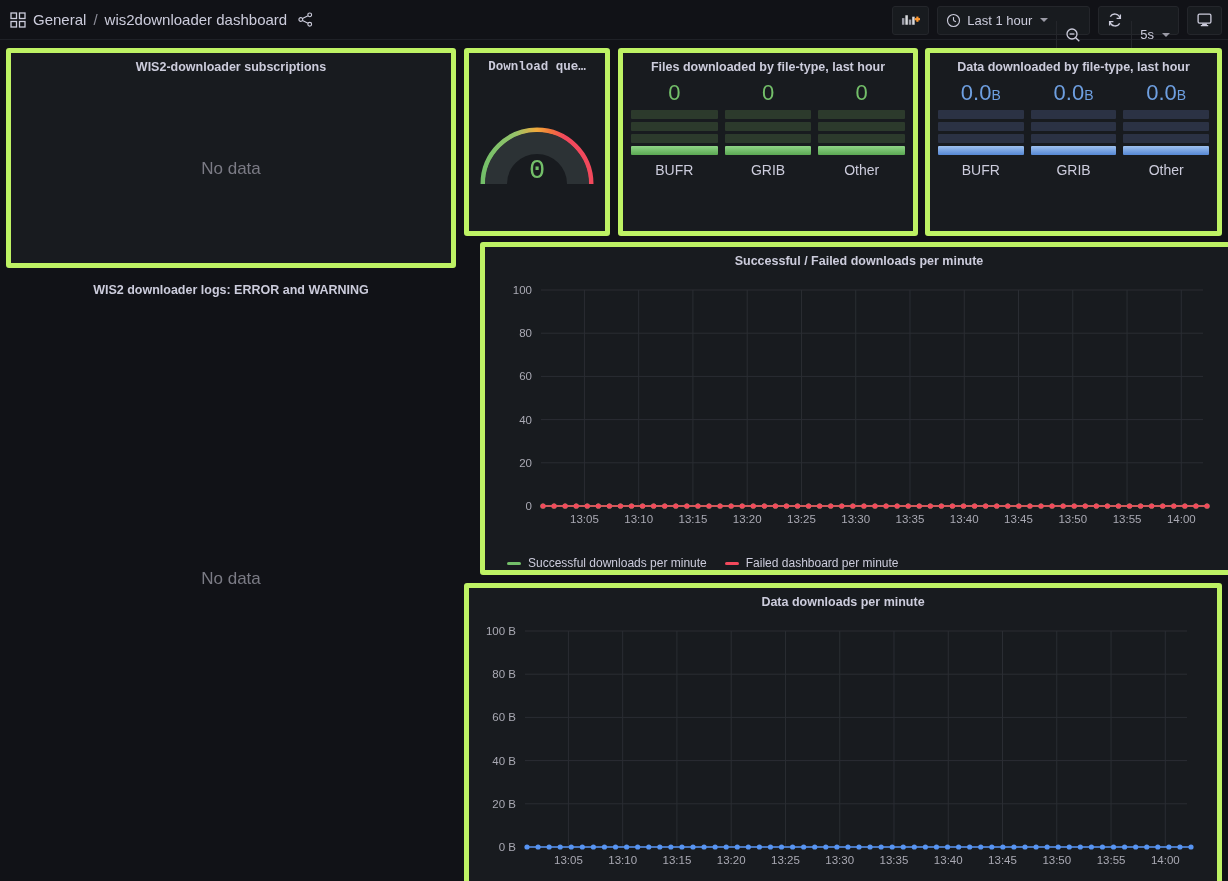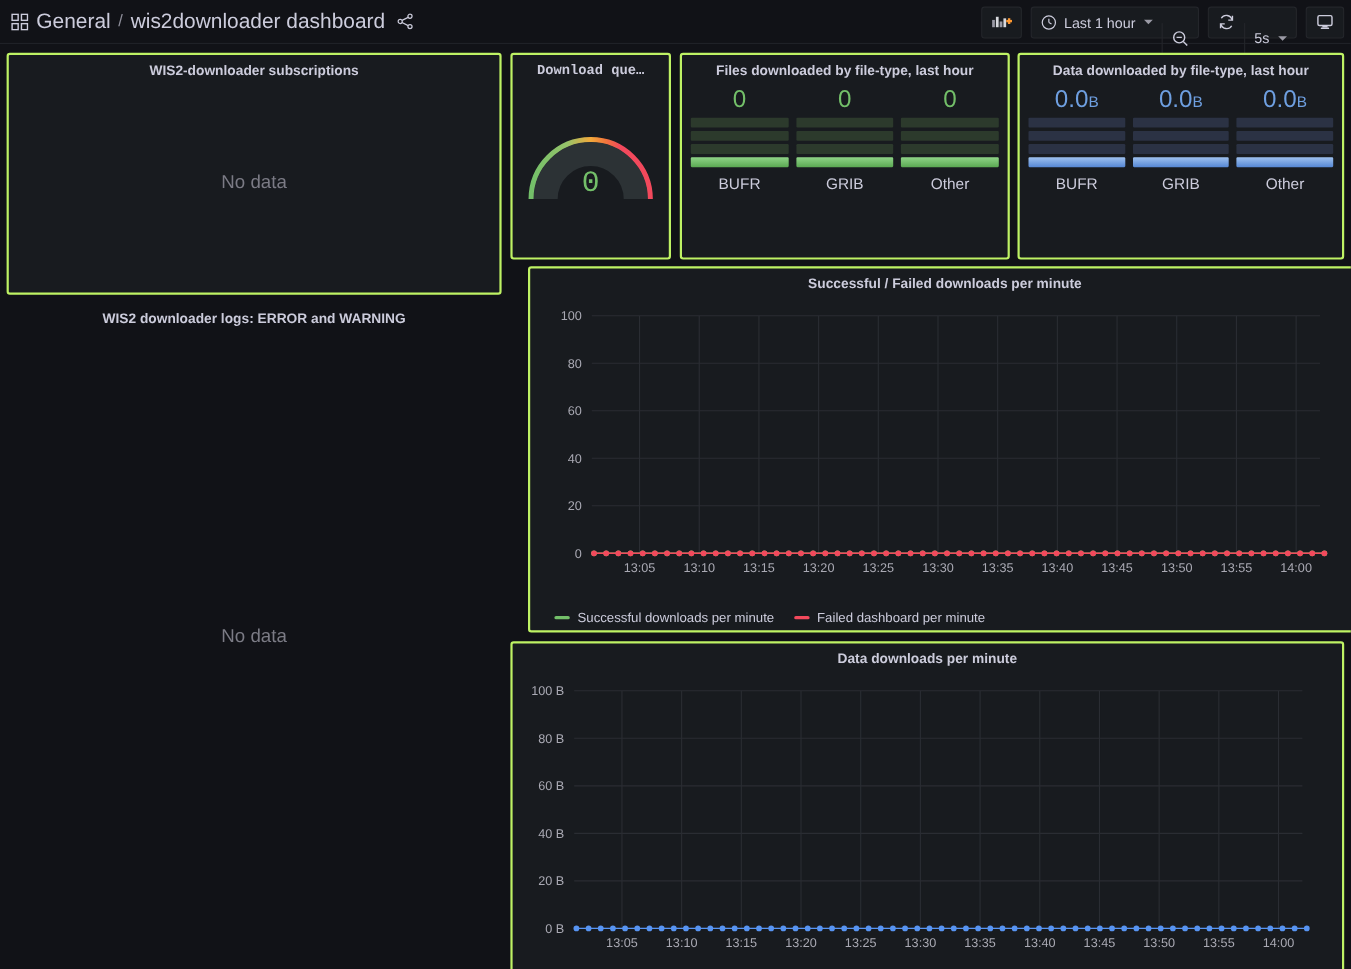--- a/index.html
+++ b/index.html
@@ -12,21 +12,21 @@
   
   #topnav {
     height: 40px; width: 100%;
     background: #111217;
     border-bottom: 1px solid #1f2127;
     display: flex; align-items: center;
     padding: 0 4px 0 10px;
     position: relative;
   }
   #breadcrumb { display: flex; align-items: center; gap: 7px; }
-  .bc-text { font-size: 19px; color: #ccccdc; }
+  .bc-text { font-size: 15px; color: #ccccdc; }
   .bc-sep { font-size: 15px; color: #8e8e9a; }
   .dash-grid-icon { display: flex; width: 16px; height: 16px; }
   .toolbar-right {
     position: absolute; right: 6px; top: 0; height: 40px;
     display: flex; align-items: center; gap: 8px;
   }
   .tb-group {
     display: flex; align-items: center;
     background: #181b1f;
     border: 1px solid #24262b;
@@ -40,21 +40,21 @@
   }
   .tb-btn.divided { border-left: 1px solid #24262b; margin-top: 29px; }
   .tb-label { color: #ccccdc; font-size: 13px; }
   .chev { width: 0; height: 0; border-left: 4px solid transparent;
           border-right: 4px solid transparent; border-top: 4px solid #9a9aa5; margin-left: 2px;}
   
   #board { position: relative; width: 1228px; height: 841px; padding: 0; }
   .panel {
     position: absolute;
     background: #181b1f;
-    border: 2px solid #bef264;
+    border: 5px solid #bef264;
     border-radius: 3px;
     overflow: hidden;
   }
   .panel.borderless { background: transparent; border: none; }
   .panel-title {
     text-align: center;
     font-size: 12.5px; font-weight: bold; color: #ccccdc;
     padding: 7px 8px 2px;
     white-space: nowrap; overflow: hidden; text-overflow: ellipsis;
   }

